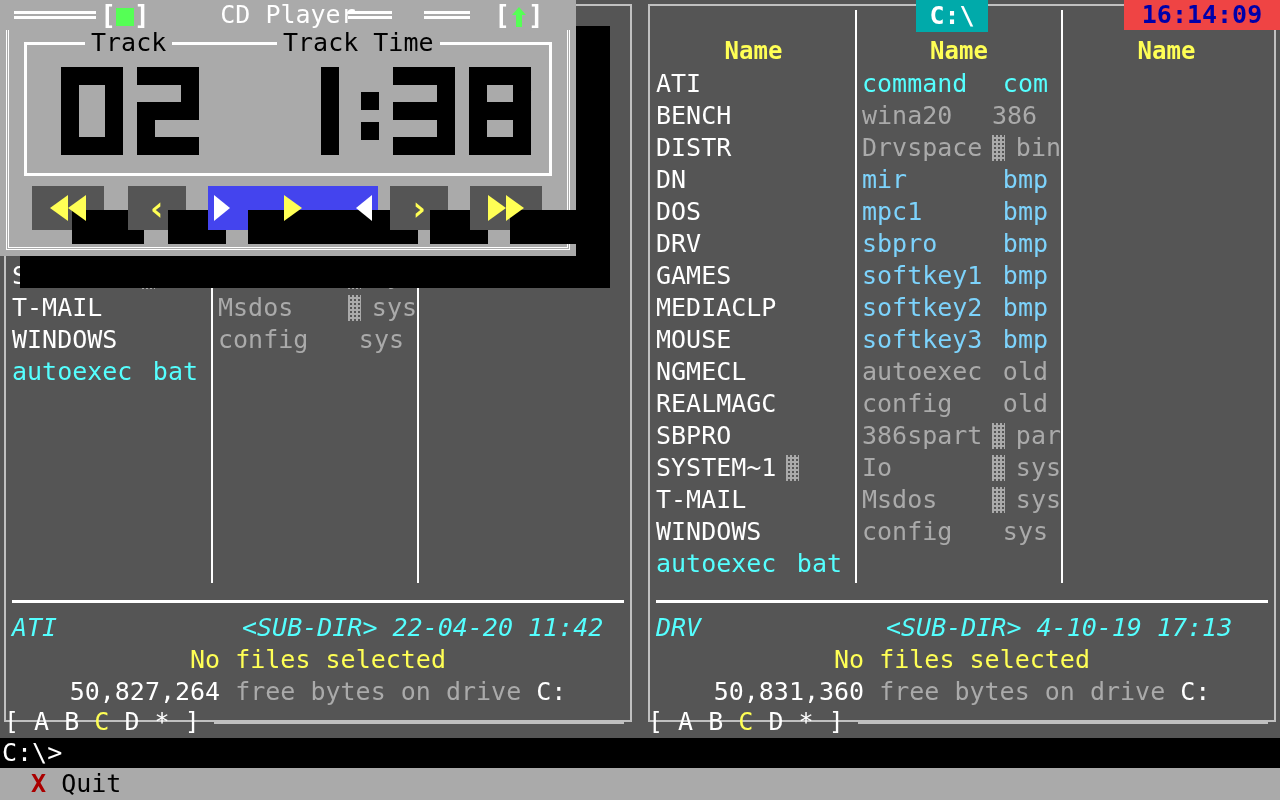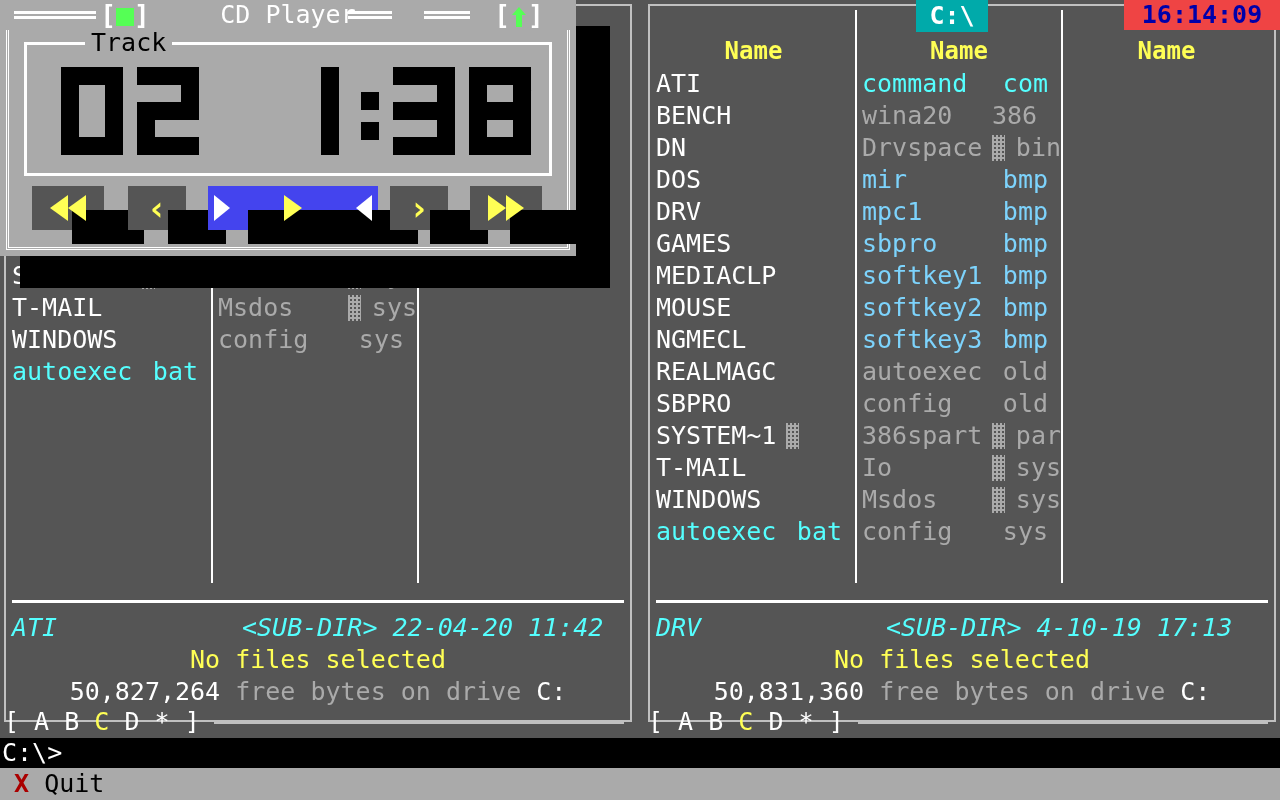--- a/index.html
+++ b/index.html
@@ -84,21 +84,21 @@
 
   
   .cmdline{
     position:absolute; left:0; top:738px; width:1280px; height:30px;
     background:#000000; color:#ffffff; font-size:25px; line-height:30px;
     white-space:pre; padding-left:2px;
   }
   .fnbar{
     position:absolute; left:0; top:768px; width:1280px; height:32px;
     background:#aaaaaa; color:#000000; font-size:25px; line-height:32px;
-    white-space:pre; padding-left:14px;
+    white-space:pre; padding-left:31px;
   }
   .fnbar .k{ color:#aa0000; font-weight:bold; }
 
   
   #cdshadow{
     position:absolute; left:20px; top:26px; width:590px; height:262px;
     background:#000000; z-index:40;
   }
   #cdwin{
     position:absolute; left:0px; top:0px; width:576px; height:256px;
@@ -232,20 +232,21 @@
       <div class="col-sep" style="left:205px;"></div>
       <div class="col-sep" style="left:411px;"></div>
 
       <div class="colhead" style="left:2px;width:203px;">Name</div>
       <div class="colhead" style="left:207px;width:204px;">Name</div>
       <div class="colhead" style="left:413px;width:207px;">Name</div>
 
       <div class="filecol" id="rcol0" style="left:6px;width:197px;">
           <div class="frow c-white"><span class="nm" style="width: 130px;">ATI</span><span class="ex" style="width: 56px; text-align: right;"></span></div>
           <div class="frow c-white"><span class="nm" style="width: 130px;">BENCH</span><span class="ex" style="width: 56px; text-align: right;"></span></div>
+          <div class="frow c-white"><span class="nm" style="width: 130px;">DISTR</span><span class="ex" style="width: 56px; text-align: right;"></span></div>
           <div class="frow c-white"><span class="nm" style="width: 130px;">DN</span><span class="ex" style="width: 56px; text-align: right;"></span></div>
           <div class="frow c-white"><span class="nm" style="width: 130px;">DOS</span><span class="ex" style="width: 56px; text-align: right;"></span></div>
           <div class="frow c-white"><span class="nm" style="width: 130px;">DRV</span><span class="ex" style="width: 56px; text-align: right;"></span></div>
           <div class="frow c-white"><span class="nm" style="width: 130px;">GAMES</span><span class="ex" style="width: 56px; text-align: right;"></span></div>
           <div class="frow c-white"><span class="nm" style="width: 130px;">MEDIACLP</span><span class="ex" style="width: 56px; text-align: right;"></span></div>
           <div class="frow c-white"><span class="nm" style="width: 130px;">MOUSE</span><span class="ex" style="width: 56px; text-align: right;"></span></div>
           <div class="frow c-white"><span class="nm" style="width: 130px;">NGMECL</span><span class="ex" style="width: 56px; text-align: right;"></span></div>
           <div class="frow c-white"><span class="nm" style="width: 130px;">REALMAGC</span><span class="ex" style="width: 56px; text-align: right;"></span></div>
           <div class="frow c-white"><span class="nm" style="width: 130px;">SBPRO</span><span class="ex" style="width: 56px; text-align: right;"></span></div>
           <div class="frow c-white"><span class="nm" style="width: 130px;">SYSTEM~1</span><span class="hatch"></span><span class="ex" style="width: 56px; text-align: right;"></span></div>
@@ -295,20 +296,21 @@
       <div class="cd-title mono">CD Player</div>
       <div class="cd-rule-l"></div>
       <div class="cd-rule-r2"></div>
       <div class="cd-rule-r"></div>
       <div class="cd-btn-box cd-btn-close mono">[<span class="glyph-stop"></span>]</div>
       <div class="cd-btn-box cd-btn-max mono">[<span class="glyph-up"></span>]</div>
     </div>
 
     <div class="cd-group">
       <div class="cd-grouplabel lbl-track mono">Track</div>
+      <div class="cd-grouplabel lbl-time mono">Track Time</div>
 
       <div id="trackseg" class="seg" style="left:34px; top:22px;">
           <div class="segbar" style="left: 0px; top: 0px; width: 62px; height: 18px;"></div>
           <div class="segbar" style="left: 44px; top: 0px; width: 18px; height: 53px;"></div>
           <div class="segbar" style="left: 44px; top: 35px; width: 18px; height: 53px;"></div>
           <div class="segbar" style="left: 0px; top: 70px; width: 62px; height: 18px;"></div>
           <div class="segbar" style="left: 0px; top: 35px; width: 18px; height: 53px;"></div>
           <div class="segbar" style="left: 0px; top: 0px; width: 18px; height: 53px;"></div>
           <div class="segbar" style="left: 76px; top: 0px; width: 62px; height: 18px;"></div>
           <div class="segbar" style="left: 120px; top: 0px; width: 18px; height: 53px;"></div>

